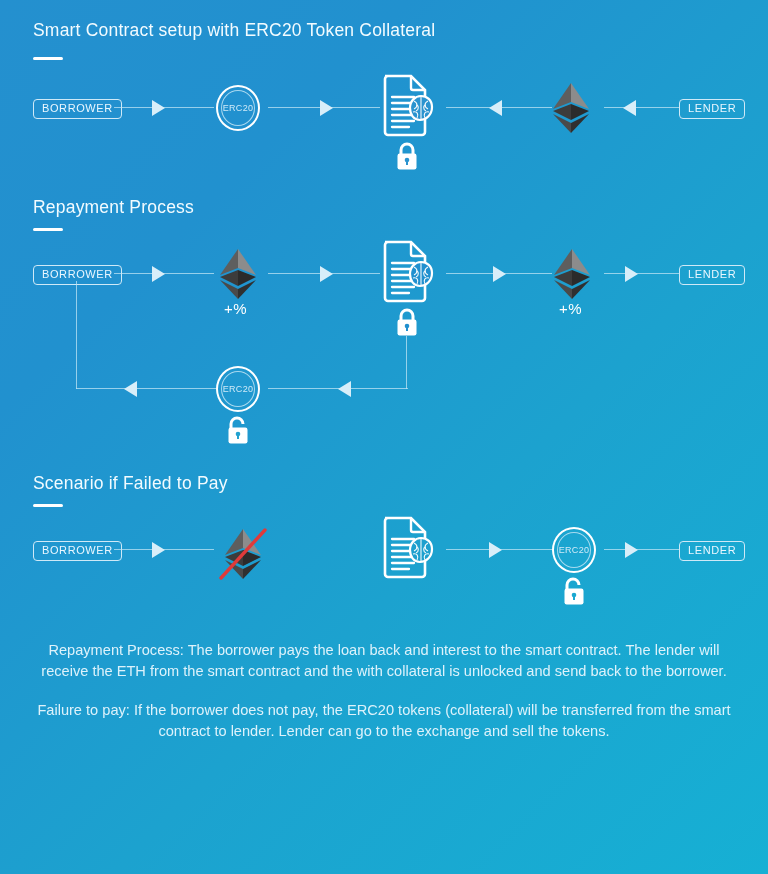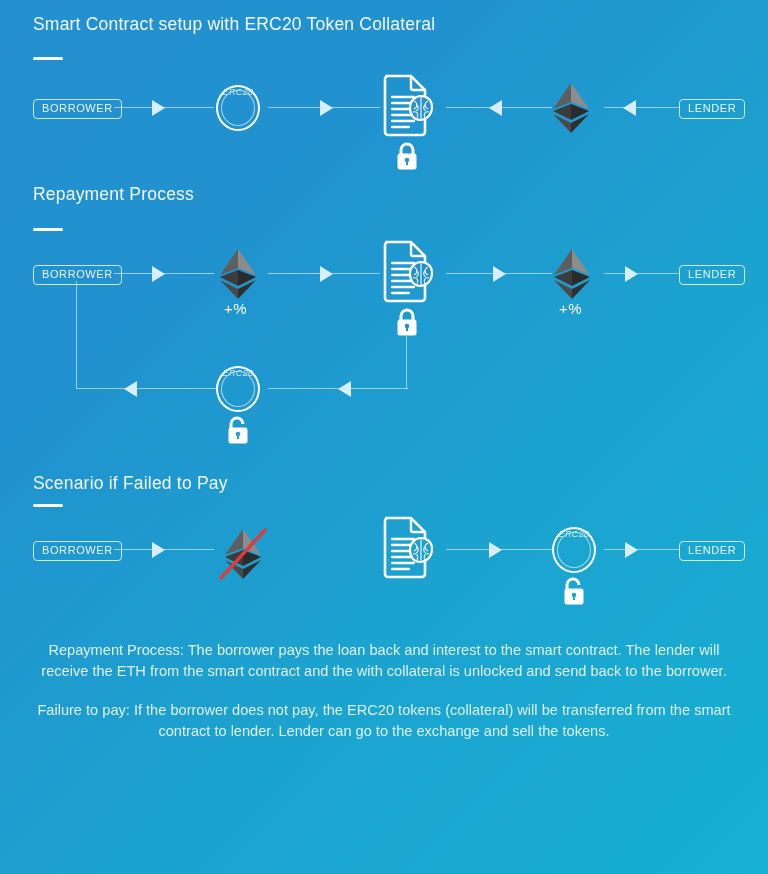--- a/index.html
+++ b/index.html
@@ -60,21 +60,21 @@
     white-space:nowrap;
     line-height:1;
   }
 
   
   .erc20 {
     position:absolute;
     width:44px; height:46px;
     border-radius:50%;
     border:2.2px solid #ffffff;
-    display:flex; justify-content:center;font-style:italic;
+    display:flex; align-items:center; justify-content:center;
   }
   .erc20::before{
     content:"";
     position:absolute; inset:3px;
     border-radius:50%;
     border:1.4px solid #bfe4f4;
     opacity:.85;
   }
   .erc20 span {
     position:relative;
@@ -113,21 +113,21 @@
     color:#ddf2fb;
     margin-bottom:18px;
   }
   .para:last-child { margin-bottom:12px; }
 </style>
 </head>
 <body>
 
 <div class="stage">
 
-  <div class="sec-title" style="left:33px; top:14px;">Smart Contract setup with ERC20 Token Collateral</div>
+  <div class="sec-title" style="left:33px; top:20px;">Smart Contract setup with ERC20 Token Collateral</div>
   <div class="sec-rule" style="left:33px; top:57px;"></div>
 
   <div class="badge" style="left:33px; top:99px;">BORROWER</div>
   <div class="line h" style="left:114px; top:107px; width:100px;"></div>
   <div class="arrow right" style="left:152px; top:100px;"></div>
 
   <div class="erc20" style="left:216px; top:85px;">
     <span>ERC20</span>
   </div>
 
@@ -181,21 +181,21 @@
       <polygon points="20,22 38,29 20,38" fill="#2b2b2b"></polygon>
       <polygon points="20,41 2,32 20,51" fill="#4a4a4a"></polygon>
       <polygon points="20,41 38,32 20,51" fill="#303030"></polygon>
     </svg>
   </div>
 
   <div class="line h" style="left:604px; top:107px; width:76px;"></div>
   <div class="arrow left" style="left:623px; top:100px;"></div>
   <div class="badge" style="left:679px; top:99px;">LENDER</div>
 
-  <div class="sec-title" style="left:33px; top:184px;">Repayment Process</div>
+  <div class="sec-title" style="left:33px; top:197px;">Repayment Process</div>
   <div class="sec-rule" style="left:33px; top:228px;"></div>
 
   <div class="badge" style="left:33px; top:265px;">BORROWER</div>
 
   <div class="line h" style="left:114px; top:273px; width:100px;"></div>
   <div class="arrow right" style="left:152px; top:266px;"></div>
 
   <div class="eth" style="left:218px; top:248px;">
     <svg width="40" height="52" viewBox="0 0 40 52">
       <polygon points="20,1 20,20 38,27" fill="#8c8c8c"></polygon>

